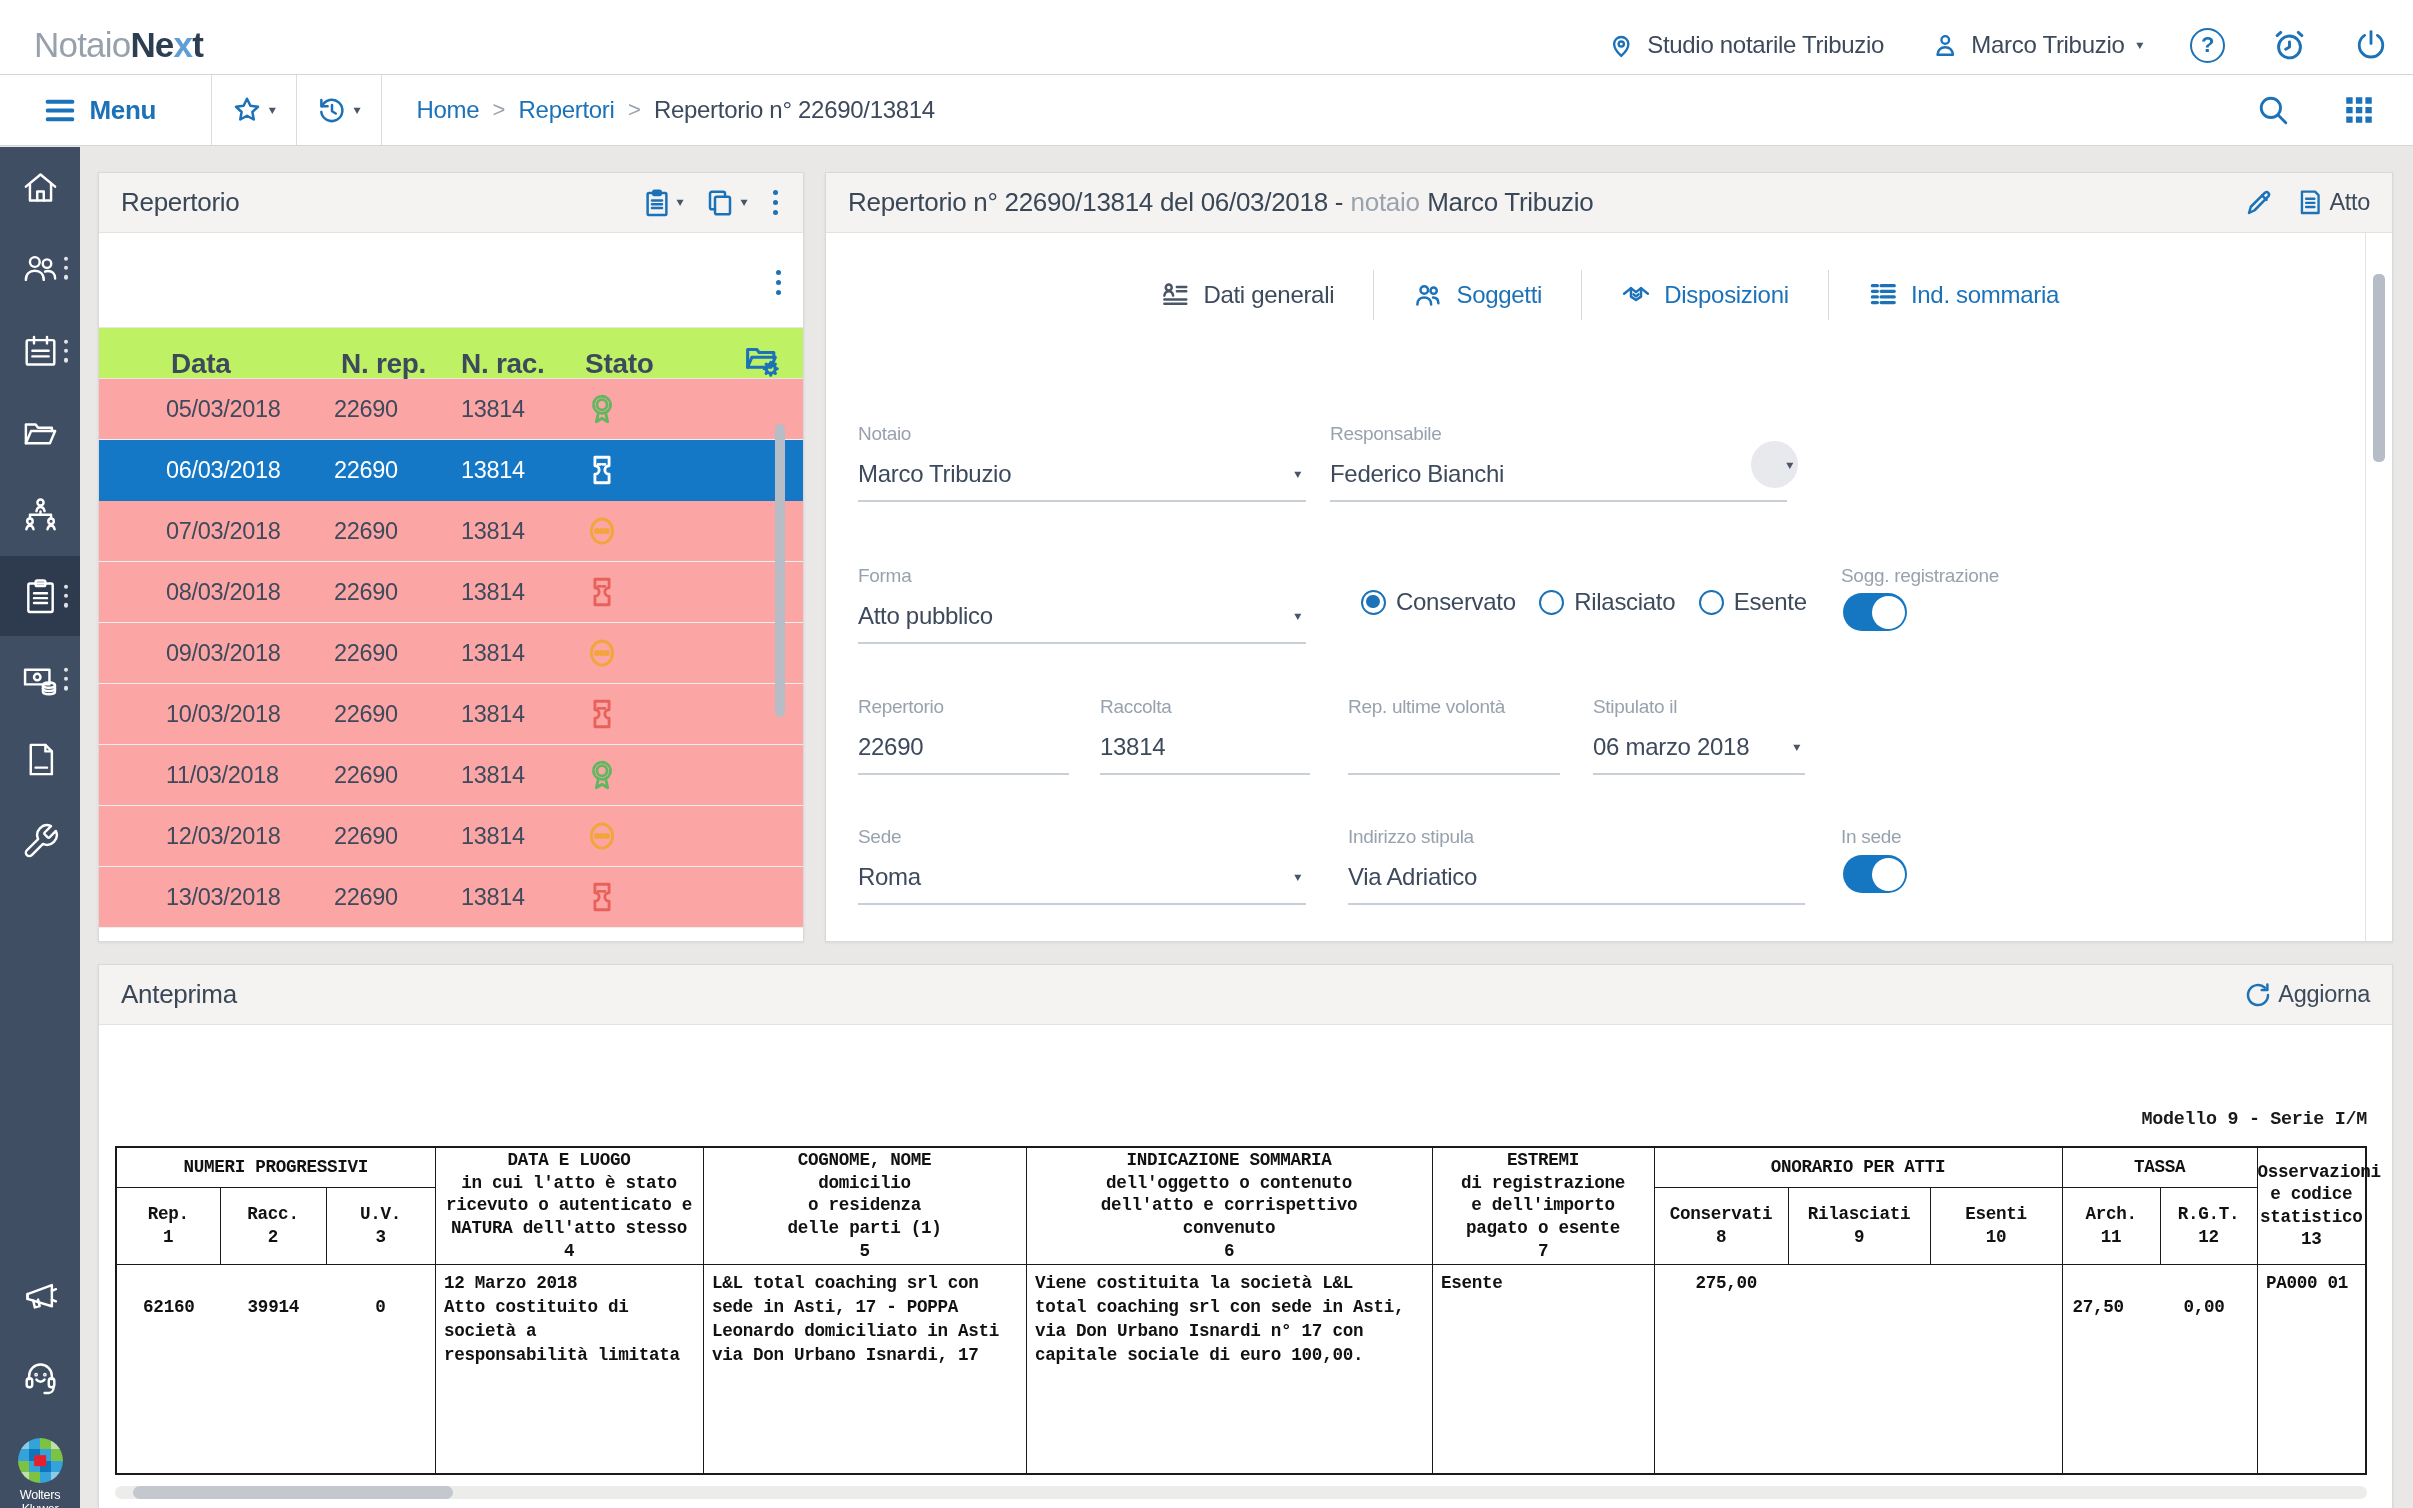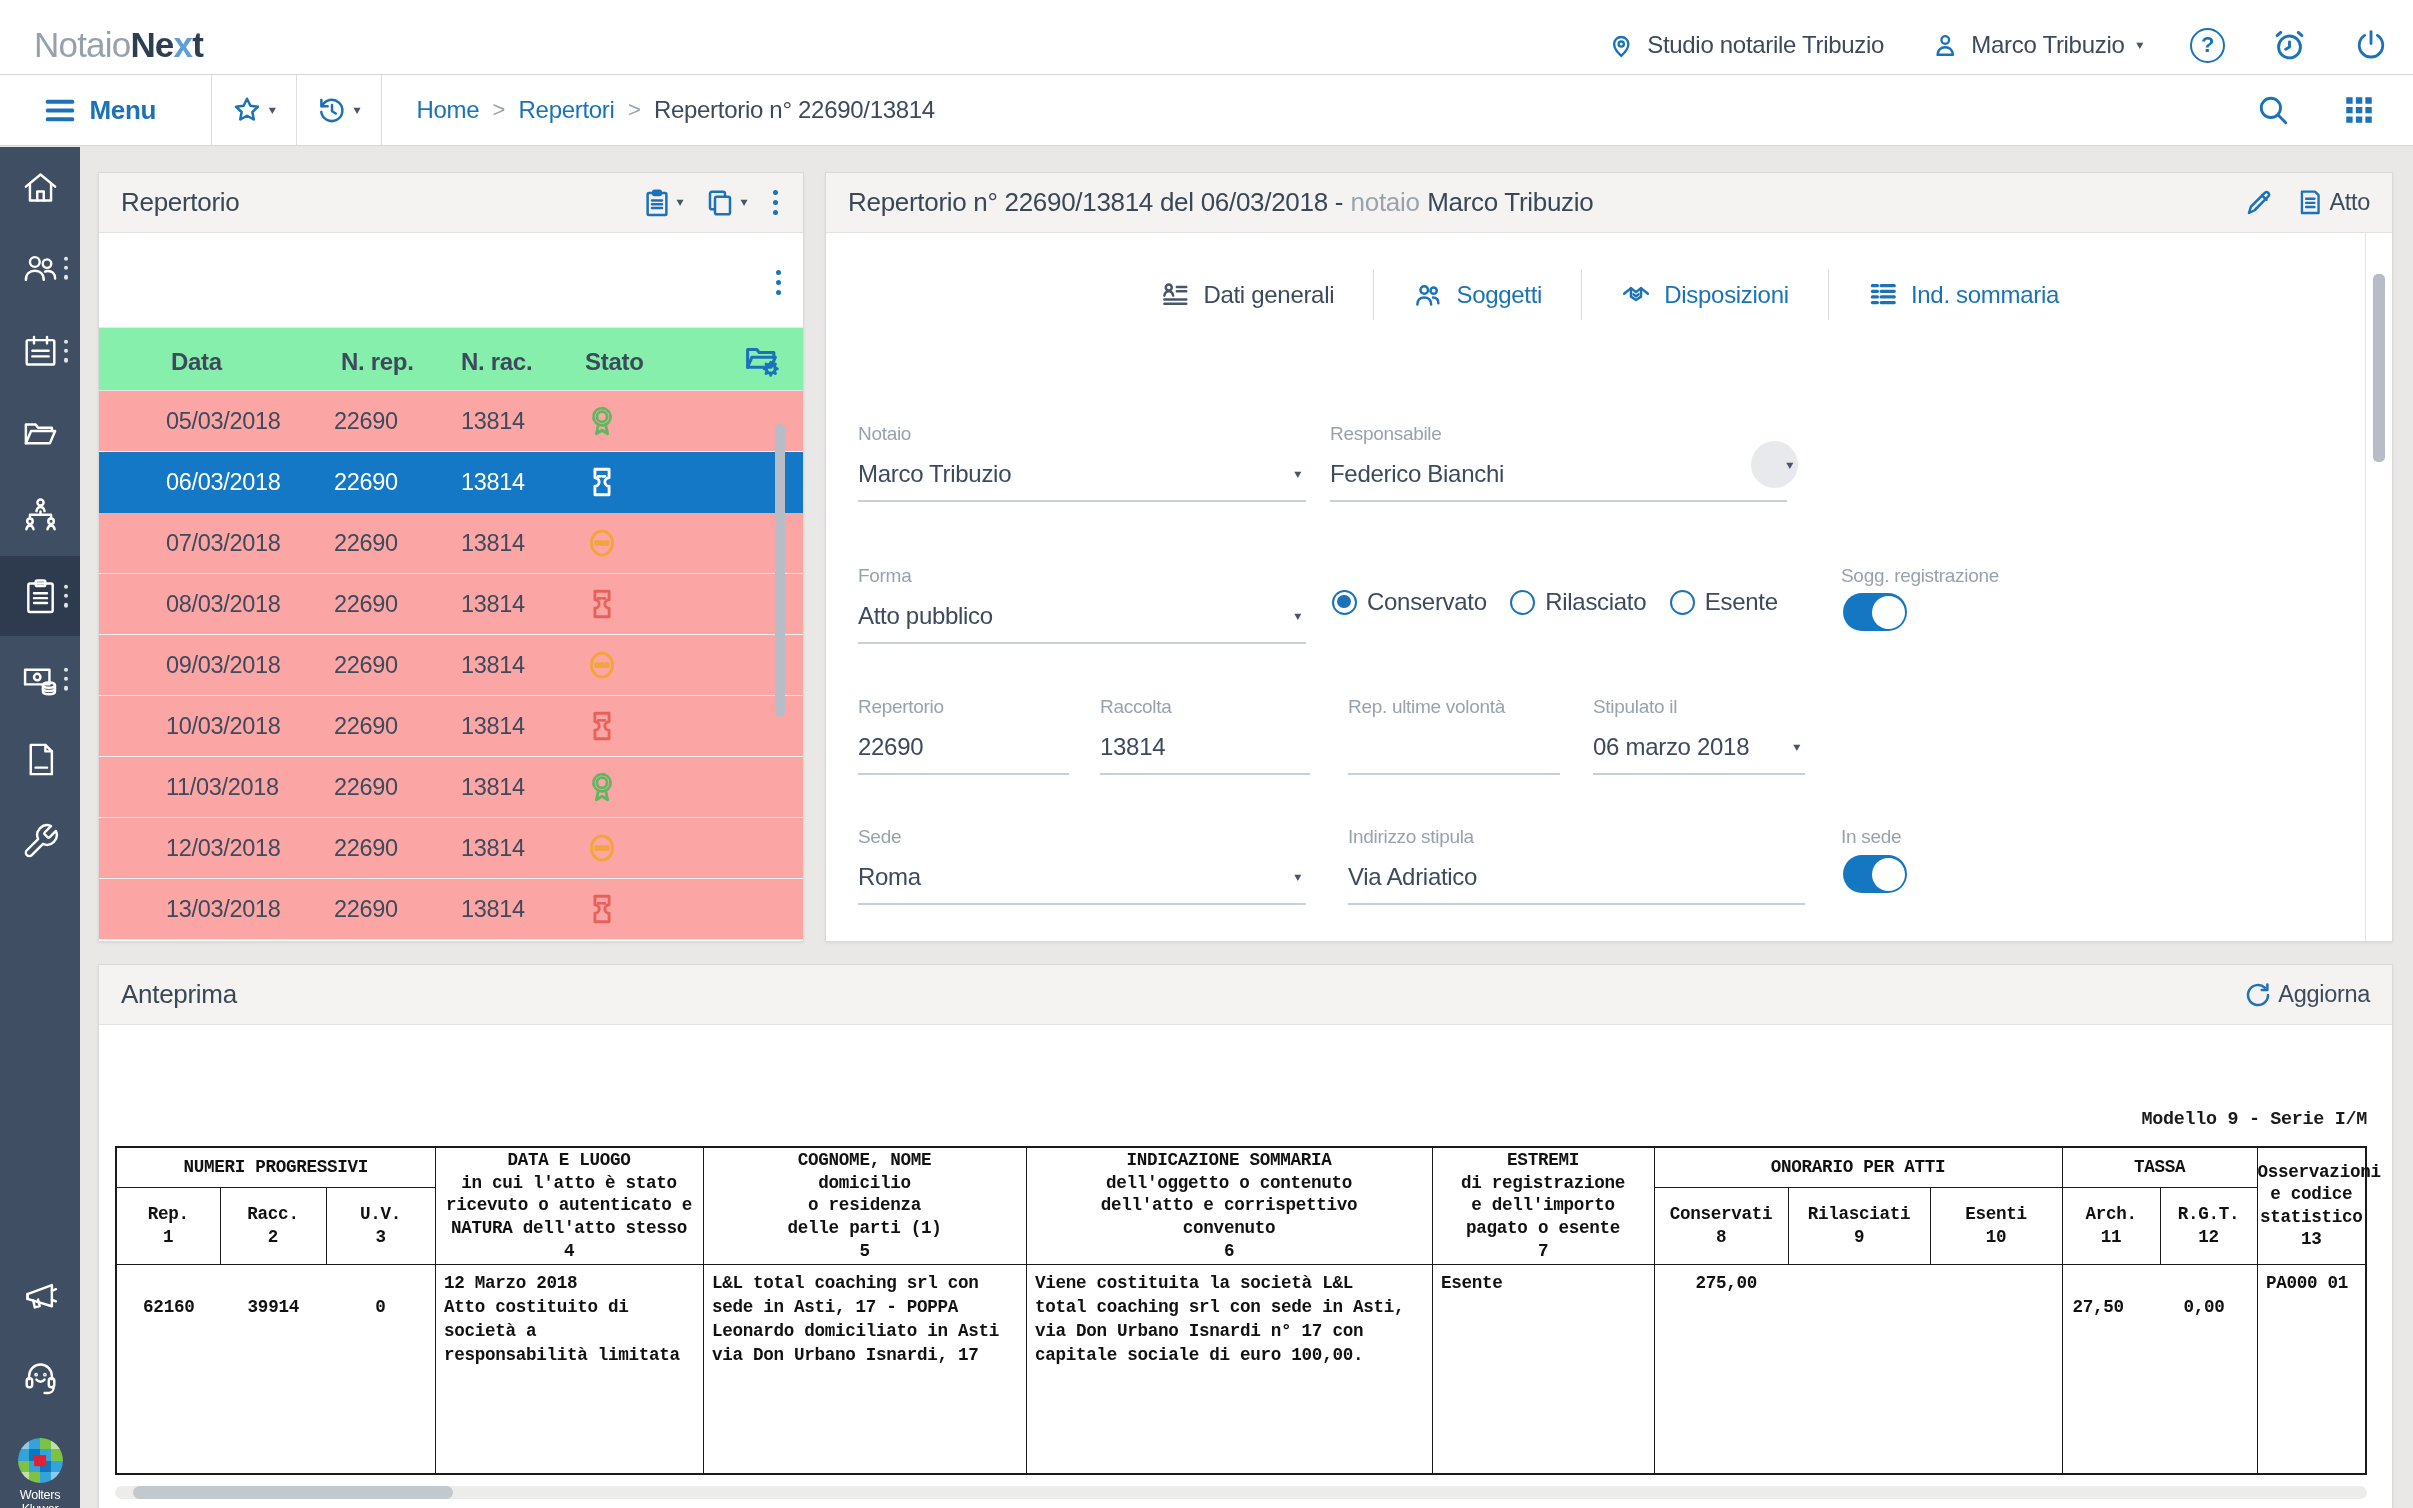--- a/index.html
+++ b/index.html
@@ -56,21 +56,21 @@
   .p-head .tools{margin-left:auto;display:flex;align-items:center;gap:22px}
   .kebab{display:flex;flex-direction:column;gap:5px;padding:3.4px}
   .kebab i{width:5px;height:5px;border-radius:50%;background:var(--blue)}
   .tool{display:flex;align-items:center;gap:5px}
   
   #listPanel{left:98px;top:172px;width:706px;height:770px;overflow:hidden}
   .filterRow{position:relative;height:94px;background:#fff}
   .filterInput{position:absolute;left:23.5px;top:28.5px;width:578px;font-size:25px;color:#a7b0ba}
   .filterInput .ul{margin-top:13.4px;height:1.7px;background:#c3c9d0}
   .filterKebab{position:absolute;right:18.4px;top:34px}
-  .listHead{height:64px;background:#86efac;border-top:0.8px solid #e8e8e6;border-bottom:0.8px solid #e4e4e2;position:relative;font-size:24px;font-weight:bold;color:var(--dark)}
+  .listHead{height:52px;background:#bef264;border-top:0.8px solid #e8e8e6;border-bottom:0.8px solid #e4e4e2;position:relative;font-size:28px;font-weight:bold;color:var(--dark)}
   .listHead span{position:absolute;top:20px}
   .lh-data{left:72px}.lh-rep{left:242px}.lh-rac{left:362px}.lh-stato{left:486px}
   .lh-gear{position:absolute;right:23.5px;top:13.4px}
   .lrow{height:61px;border-bottom:0.8px solid #efefed;position:relative;font-size:23.5px;color:var(--dark);background:#fca5a5}
   .lrow span{position:absolute;top:17px}
   .c-date{left:67px}.c-rep{left:235px}.c-rac{left:362px}
   .lrow .st{position:absolute;left:486px;top:13.4px;width:34px;height:34px}
   .lrow.selected{background:var(--selBlue);color:#fff;border-bottom-color:var(--selBlue)}
   .st.s-green{stroke:var(--green)}.st.s-orange{stroke:var(--orange)}.st.s-red{stroke:var(--red)}.st.s-white{stroke:#fff}
   .vthumb{position:absolute;width:10px;border-radius:5px;background:#b6bdc6}
@@ -640,21 +640,21 @@
     </div>
 
     <div class="fld" style="left:32px;top:243px;width:448px">
       <div class="lab">Forma</div>
       <div class="valrow">
           <span class="val">Atto pubblico</span>
           <span class="caret">▾</span>
         </div>
       <div class="ul"></div>
     </div>
-    <div class="radioGroup" style="left:506px;top:266px">
+    <div class="radioGroup" style="left:535px;top:266px">
       <label class="radioItem">
           <span class="radio sel"></span>
           <span>Conservato</span>
         </label>
       <label class="radioItem">
           <span class="radio"></span>
           <span>Rilasciato</span>
         </label>
       <label class="radioItem">
           <span class="radio"></span>

